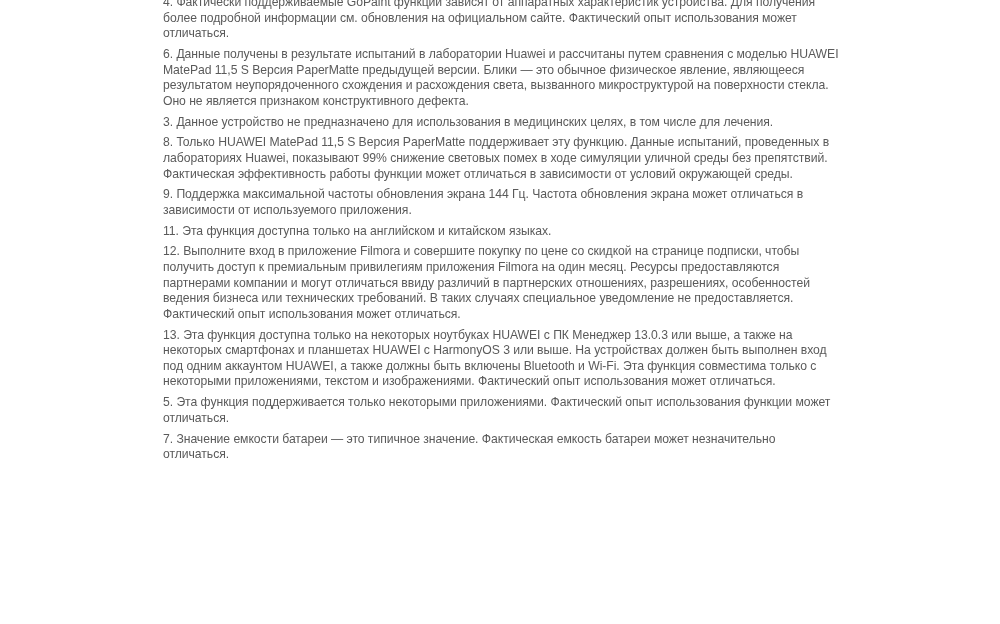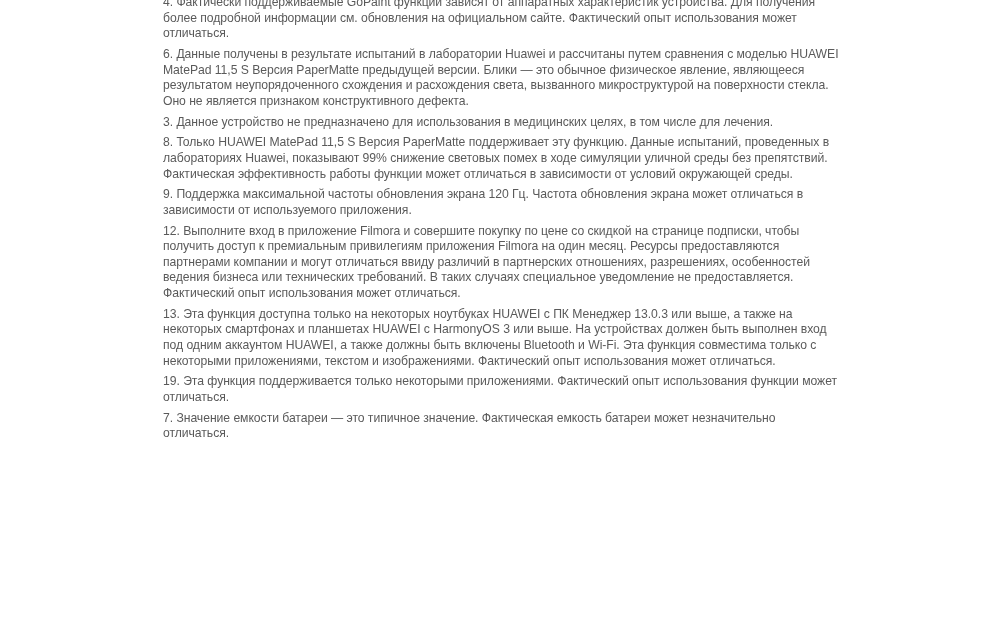--- a/index.html
+++ b/index.html
@@ -30,18 +30,19 @@
   }
 </style>
 </head>
 <body>
 
 <div class="footnotes">
   <p class="footnote">4. Фактически поддерживаемые GoPaint функции зависят от аппаратных характеристик устройства. Для получения более подробной информации см. обновления на официальном сайте. Фактический опыт использования может отличаться.</p>
   <p class="footnote">6. Данные получены в результате испытаний в лаборатории Huawei и рассчитаны путем сравнения с моделью HUAWEI MatePad 11,5 S Версия PaperMatte предыдущей версии. Блики — это обычное физическое явление, являющееся результатом неупорядоченного схождения и расхождения света, вызванного микроструктурой на поверхности стекла. Оно не является признаком конструктивного дефекта.</p>
   <p class="footnote">3. Данное устройство не предназначено для использования в медицинских целях, в том числе для лечения.</p>
   <p class="footnote">8. Только HUAWEI MatePad 11,5 S Версия PaperMatte поддерживает эту функцию. Данные испытаний, проведенных в лабораториях Huawei, показывают 99% снижение световых помех в ходе симуляции уличной среды без препятствий. Фактическая эффективность работы функции может отличаться в зависимости от условий окружающей среды.</p>
-  <p class="footnote">9. Поддержка максимальной частоты обновления экрана 120 Гц. Частота обновления экрана может отличаться в зависимости от используемого приложения.</p>
+  <p class="footnote">9. Поддержка максимальной частоты обновления экрана 144 Гц. Частота обновления экрана может отличаться в зависимости от используемого приложения.</p>
+  <p class="footnote">11. Эта функция доступна только на английском и китайском языках.</p>
   <p class="footnote">12. Выполните вход в приложение Filmora и совершите покупку по цене со скидкой на странице подписки, чтобы получить доступ к премиальным привилегиям приложения Filmora на один месяц. Ресурсы предоставляются партнерами компании и могут отличаться ввиду различий в партнерских отношениях, разрешениях, особенностей ведения бизнеса или технических требований. В таких случаях специальное уведомление не предоставляется. Фактический опыт использования может отличаться.</p>
   <p class="footnote">13. Эта функция доступна только на некоторых ноутбуках HUAWEI с ПК Менеджер 13.0.3 или выше, а также на некоторых смартфонах и планшетах HUAWEI с HarmonyOS 3 или выше. На устройствах должен быть выполнен вход под одним аккаунтом HUAWEI, а также должны быть включены Bluetooth и Wi-Fi. Эта функция совместима только с некоторыми приложениями, текстом и изображениями. Фактический опыт использования может отличаться.</p>
-  <p class="footnote">19. Эта функция поддерживается только некоторыми приложениями. Фактический опыт использования функции может отличаться.</p>
+  <p class="footnote">5. Эта функция поддерживается только некоторыми приложениями. Фактический опыт использования функции может отличаться.</p>
   <p class="footnote">7. Значение емкости батареи — это типичное значение. Фактическая емкость батареи может незначительно отличаться.</p>
 </div>
 
 </body></html>

